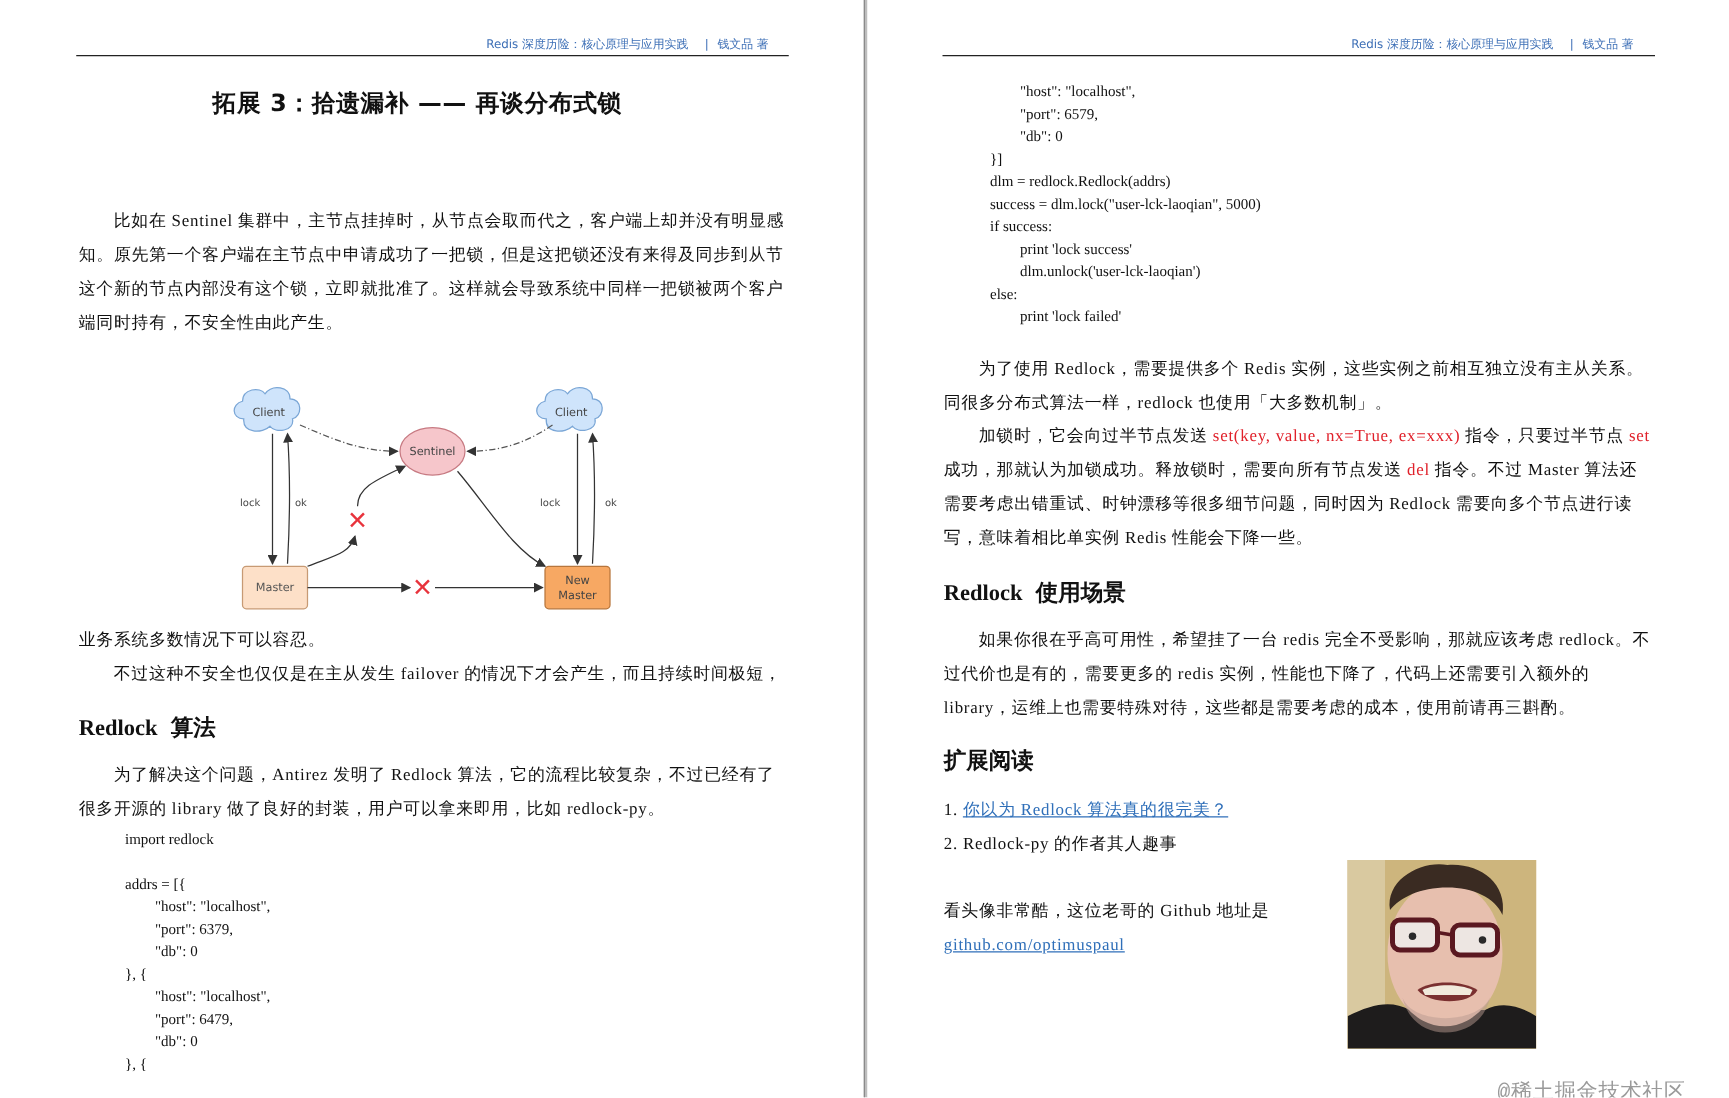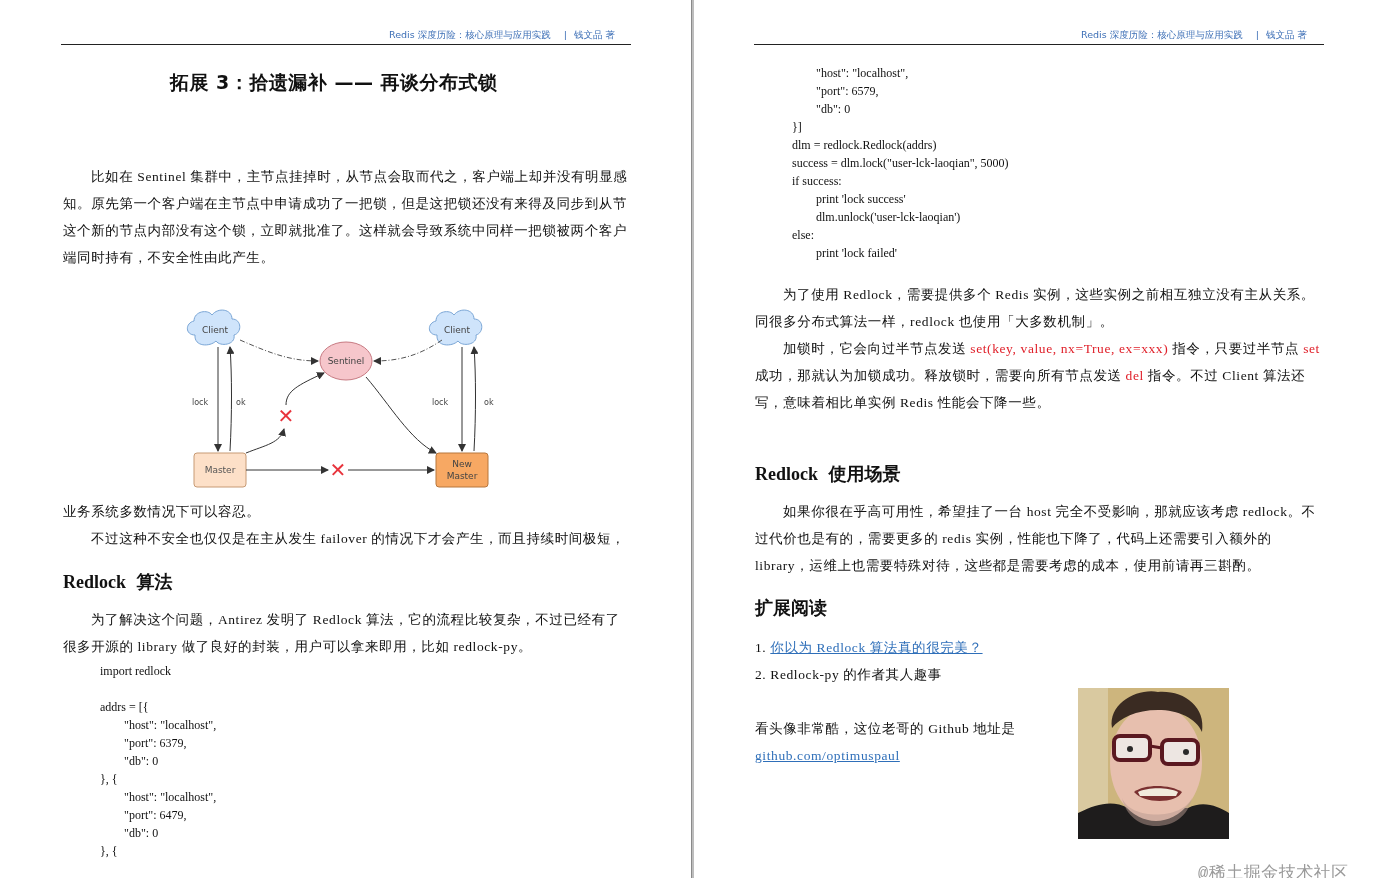--- a/index.html
+++ b/index.html
@@ -146,32 +146,33 @@
   <div class="abs body-text" style="left:61px; top:281px;">
     <div style="padding-left:28px;">为了使用 Redlock，需要提供多个 Redis 实例，这些实例之前相互独立没有主从关系。</div>
     <div>同很多分布式算法一样，redlock 也使用「大多数机制」。</div>
   </div>
 
   <div class="abs body-text" style="left:61px; top:335px;">
     <div style="padding-left:28px;">
       <span>加锁时，它会向过半节点发送 </span><span class="red">set(key, value, nx=True, ex=xxx)</span><span> 指令，只要过半节点 </span><span class="red">set</span>
     </div>
     <div>
-      <span>成功，那就认为加锁成功。释放锁时，需要向所有节点发送 </span><span class="red">del</span><span> 指令。不过 Client 算法还</span>
-    </div>
+      <span>成功，那就认为加锁成功。释放锁时，需要向所有节点发送 </span><span class="red">del</span><span> 指令。不过 Master 算法还</span>
+    </div>
+    <div>需要考虑出错重试、时钟漂移等很多细节问题，同时因为 Redlock 需要向多个节点进行读</div>
     <div>写，意味着相比单实例 Redis 性能会下降一些。</div>
   </div>
 
   <div class="abs h2" style="left:61px; top:462px;">
     <span>Redlock</span>
     <span class="cn" style="margin-left:6px;">使用场景</span>
   </div>
 
   <div class="abs body-text" style="left:61px; top:498px;">
-    <div style="padding-left:28px;">如果你很在乎高可用性，希望挂了一台 host 完全不受影响，那就应该考虑 redlock。不</div>
+    <div style="padding-left:28px;">如果你很在乎高可用性，希望挂了一台 redis 完全不受影响，那就应该考虑 redlock。不</div>
     <div>过代价也是有的，需要更多的 redis 实例，性能也下降了，代码上还需要引入额外的</div>
     <div>library，运维上也需要特殊对待，这些都是需要考虑的成本，使用前请再三斟酌。</div>
   </div>
 
   <div class="abs h2" style="left:61px; top:596px;">
     <span class="cn">扩展阅读</span>
   </div>
 
   <div class="abs body-text" style="left:61px; top:634px;">
     <div>

